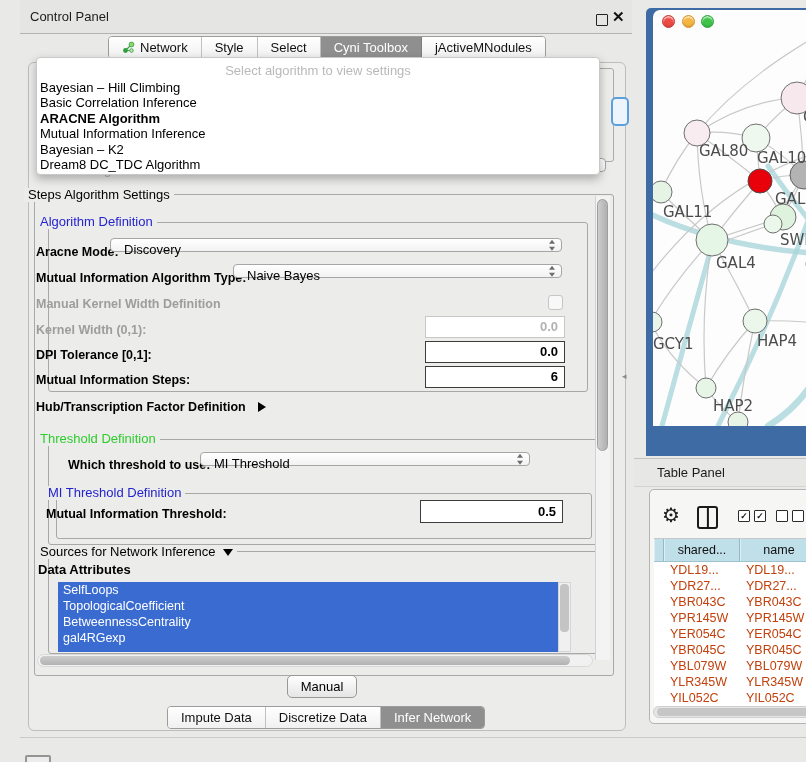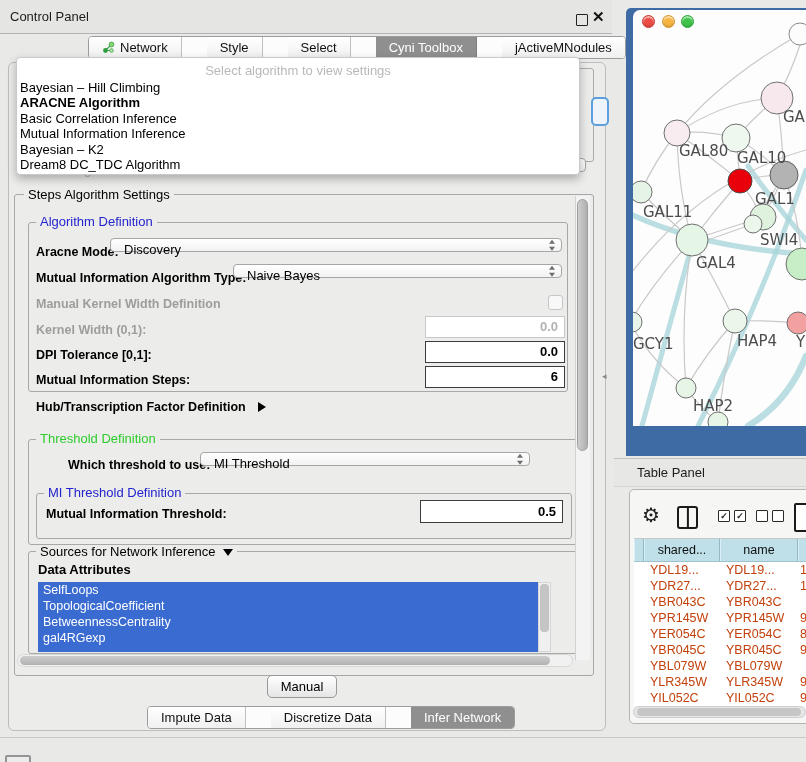--- a/index.html
+++ b/index.html
@@ -1,27 +1,27 @@
 <!DOCTYPE html>
 <html><head>
 <meta charset="utf-8">
 <style>
   html,body{margin:0;padding:0;background:#d8d8d6;}
   .screen{position:relative;width:806px;height:762px;background:#e9e9e7;overflow:hidden;
           font-family:"Liberation Sans",sans-serif;-webkit-font-smoothing:antialiased;}
-  .abs{position:absolute;}
+  .abs{position:absolute;margin-left:20px;}
   .b{font-weight:bold;}
 
   
   .cp-titlebar{left:0;top:0;width:612px;height:33px;background:#e5e5e3;border-bottom:1px solid #b3b3b3;}
   .cp-title{left:10px;top:9px;font-size:13px;color:#1c1c1c;}
   .float-btn{left:576px;top:14px;width:10px;height:10px;border:1.6px solid #222;border-radius:1px;background:transparent;}
   .close-btn{left:592px;top:8px;font-size:15px;font-weight:bold;color:#111;}
 
-  .seg-bar{display:flex;height:23px;border:1px solid #9c9c9c;border-radius:4px;overflow:hidden;background:#fcfcfc;box-sizing:border-box;gap:25px;}
+  .seg-bar{display:flex;height:23px;border:1px solid #9c9c9c;border-radius:4px;overflow:hidden;background:#fcfcfc;box-sizing:border-box;}
   .seg{display:flex;align-items:center;padding:0 13px;font-size:13px;color:#111;background:linear-gradient(#ffffff,#f0f0f0);border-right:1px solid #c0c0c0;white-space:nowrap;}
   .seg:last-child{border-right:none;}
   .seg.sel{background:#8f8f8f;color:#fff;border-right-color:#7e7e7e;text-align:right;}
   .nettab-icon{display:inline-block;width:13px;height:13px;margin-right:5px;}
 
   .cp-body{left:8px;top:62px;width:596px;height:667px;border:1px solid #bdbdbd;border-radius:6px;background:#ececea;}
 
   
   .popup{left:16px;top:57px;width:564px;height:118px;background:#fff;border:1px solid #c9c9c9;border-radius:4px;
          box-shadow:0 4px 10px rgba(0,0,0,.28);z-index:30;padding-top:3px;box-sizing:border-box;}
@@ -144,22 +144,22 @@
       </div>
       <div class="seg">
         <span>jActiveMNodules</span>
       </div>
     </div>
 
   <div class="abs popup">
     <div class="popup-placeholder">Select algorithm to view settings</div>
     <div id="algo-list">
         <div class="popup-item">Bayesian – Hill Climbing</div>
+        <div class="popup-item">Basic Correlation Inference</div>
         <div class="popup-item b">ARACNE Algorithm</div>
-        <div class="popup-item">Basic Correlation Inference</div>
         <div class="popup-item">Mutual Information Inference</div>
         <div class="popup-item">Bayesian – K2</div>
         <div class="popup-item">Dream8 DC_TDC Algorithm</div>
       </div>
   </div>
 
   <div class="abs group" style="left:14px;top:194px;width:578px;height:480px"></div>
   <div class="gt" style="left:24px;top:188px">Steps Algorithm Settings</div>
 
   <div class="abs group" style="left:28px;top:222px;width:538px;height:168px"></div>

